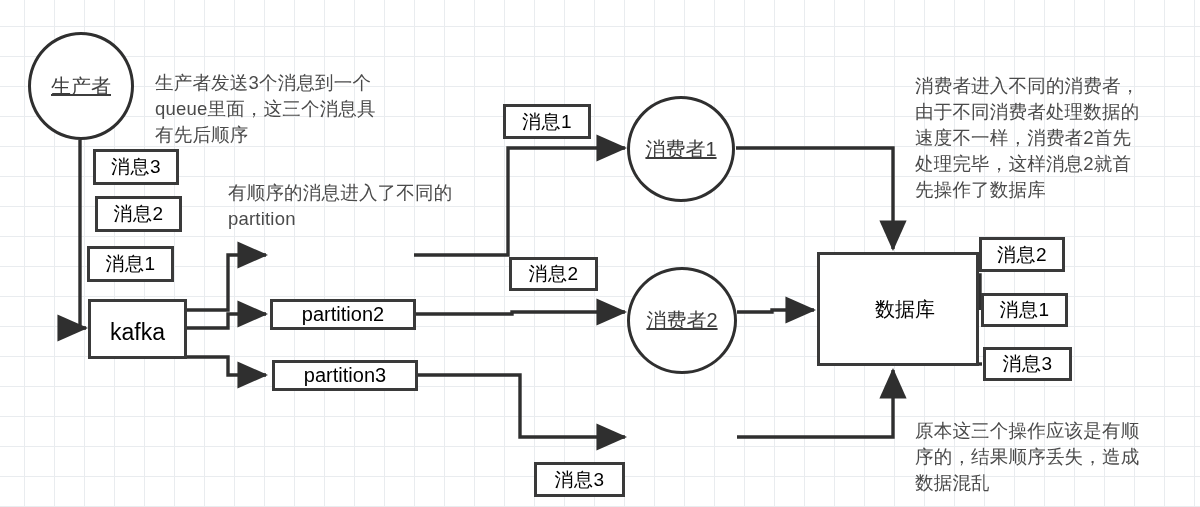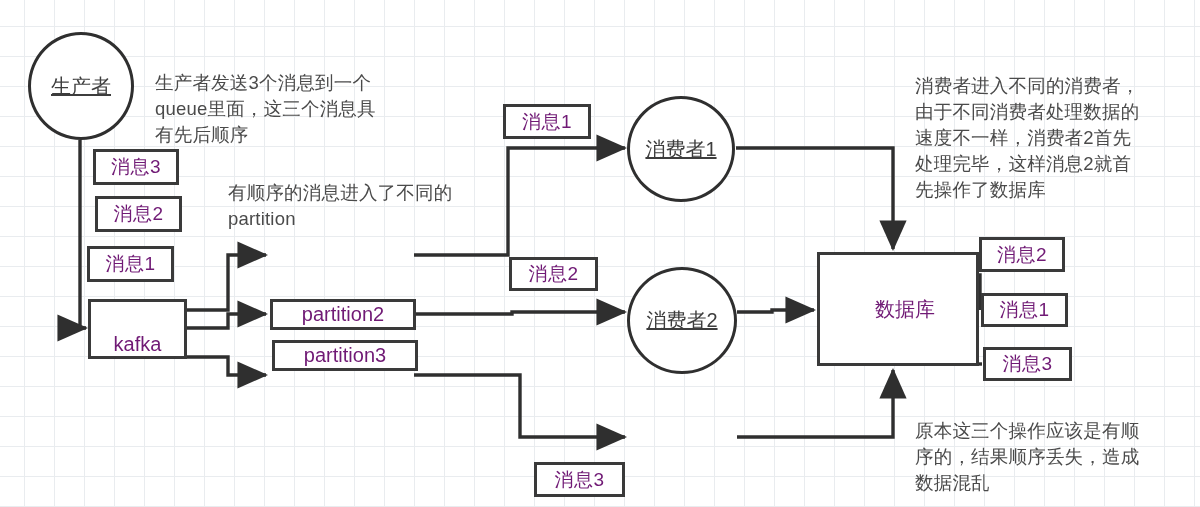--- a/index.html
+++ b/index.html
@@ -16,30 +16,30 @@
     background-image:
       linear-gradient(to right, #e9ecef 1px, transparent 1px),
       linear-gradient(to bottom, #e9ecef 1px, transparent 1px);
     background-size:30px 30px;
     background-position:-6px -4px;
   }
   svg.layer{position:absolute;left:0;top:0;width:1200px;height:507px;}
   .node{position:absolute;box-sizing:border-box;display:flex;align-items:center;justify-content:center;}
   .boxnode{
     background:#ffffff;border:3px solid #3a3a3a;
-    color:#701a75;
+    color:#000000;
   }
   .circle{
     background:#ffffff;border:3px solid #2f2f2f;border-radius:50%;
     color:#3d3d3d;
     text-decoration:underline;
   }
   .msgbox{font-size:19px;letter-spacing:0.5px;}
   .partbox{font-size:20px;}
-  .kafkabox{font-size:20px;align-items:flex-end;padding-top:6px;}
+  .kafkabox{font-size:23px;align-items:center;padding-top:6px;}
   .dbbox{font-size:20px;}
   .circ-label{font-size:20px;}
   .note{
     position:absolute;color:#4a4a4a;font-size:18.5px;line-height:26px;
     white-space:pre-line;letter-spacing:0.2px;
   }
 </style>
 </head>
 <body>
 
@@ -93,21 +93,21 @@
     <span>消息1</span>
   </div>
 
   <div class="node boxnode kafkabox" style="left:88px;top:299px;width:99px;height:60px;">
     <span>kafka</span>
   </div>
 
   <div class="node boxnode partbox" style="left:270px;top:299px;width:146px;height:31px;">
     <span>partition2</span>
   </div>
-  <div class="node boxnode partbox" style="left:272px;top:340px;width:146px;height:31px;">
+  <div class="node boxnode partbox" style="left:272px;top:360px;width:146px;height:31px;">
     <span>partition3</span>
   </div>
 
   <div class="node boxnode msgbox" style="left:503px;top:104px;width:88px;height:35px;">
     <span>消息1</span>
   </div>
   <div class="node boxnode msgbox" style="left:509px;top:257px;width:89px;height:34px;">
     <span>消息2</span>
   </div>
   <div class="node boxnode msgbox" style="left:534px;top:462px;width:91px;height:35px;">

